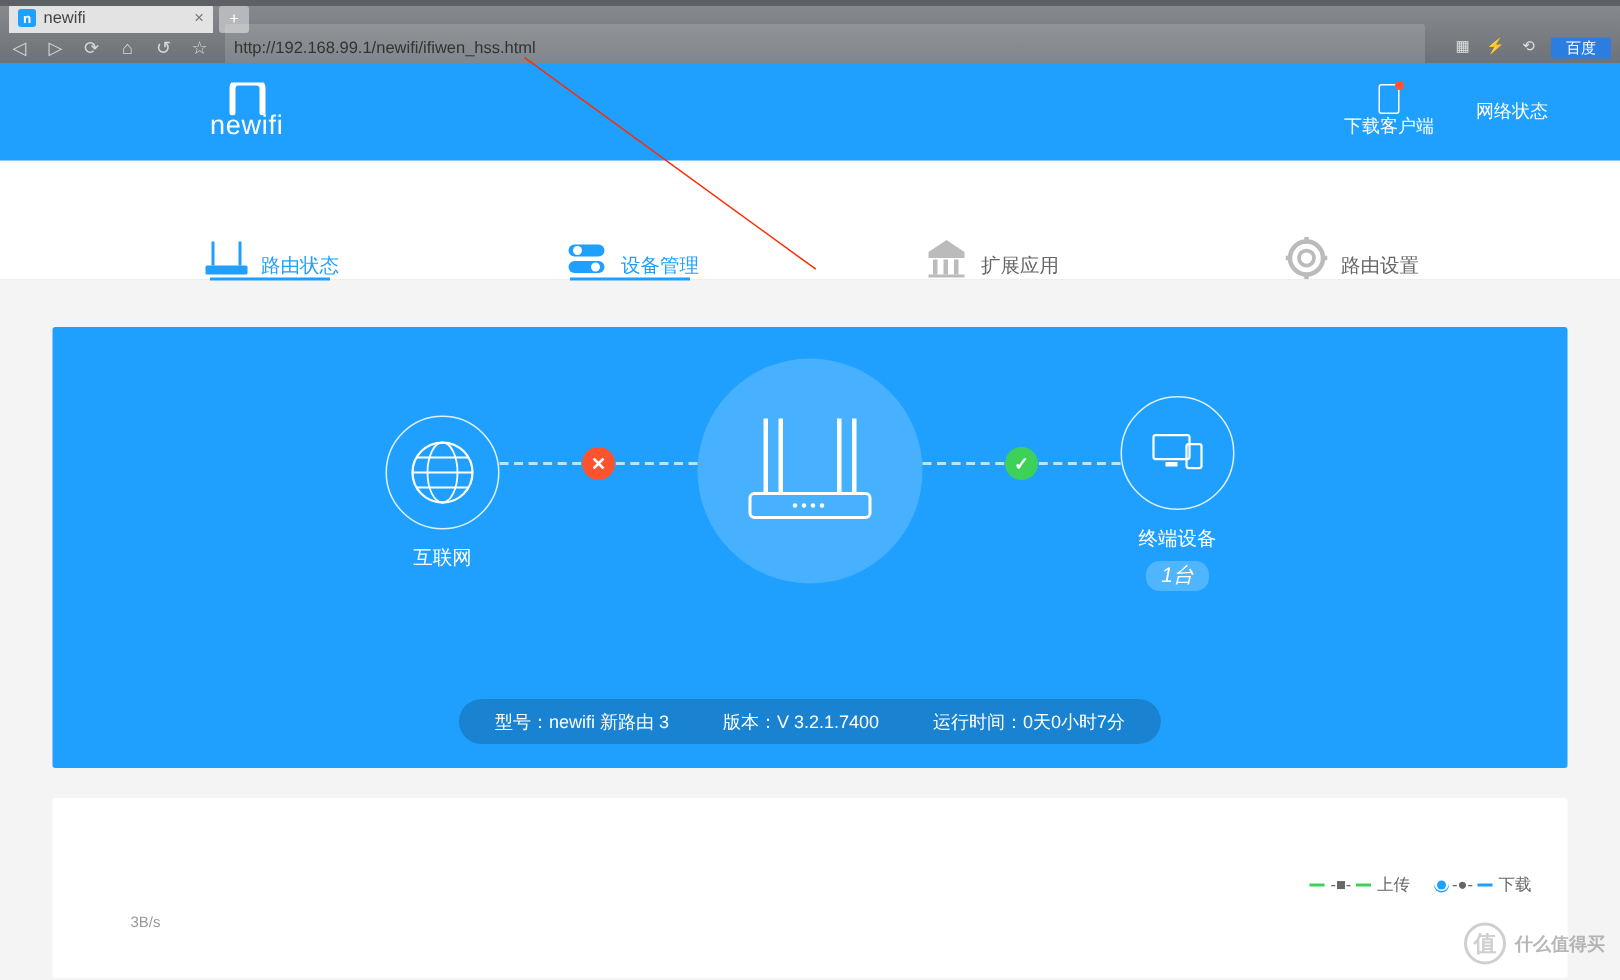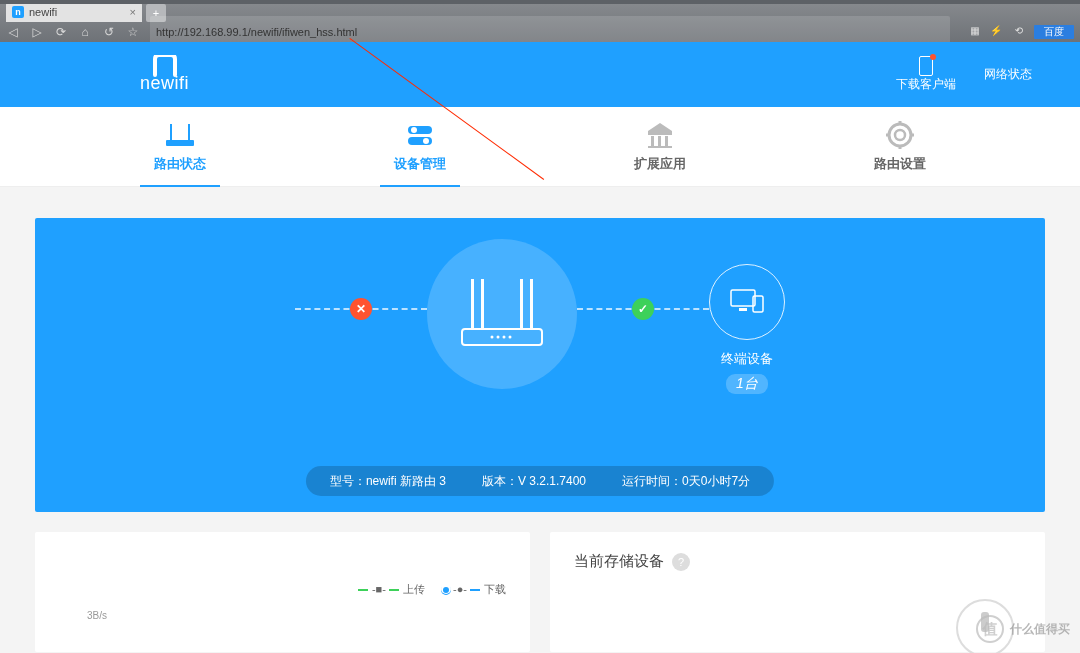--- a/index.html
+++ b/index.html
@@ -26,21 +26,21 @@
 .logo { display:flex; flex-direction:column; align-items:center; color:#fff; }
 .logo-text { font-size:18px; font-weight:300; letter-spacing:0.5px; margin-top:-4px; }
 .header-right { display:flex; align-items:center; gap:28px; }
 .header-link { color:#fff; font-size:12px; display:flex; align-items:center; gap:0; position:relative;flex-direction:column; }
 .phone-ic { width:14px; height:20px; border:1.5px solid #fff; border-radius:2px; position:relative; }
 .phone-ic::after { content:""; position:absolute; top:-3px; right:-4px; width:6px; height:6px; background:#ff5330; border-radius:50%; }
 
 
 .nav-bar { width:100%; height:80px; background:#fff; display:flex; justify-content:center; border-bottom:1px solid #eee; }
 .nav-inner { width:960px; display:flex; }
-.nav-item { flex:1; display:flex; flex-direction:column; align-items:center; justify-content:center; gap:6px; font-size:13px; color:#666; cursor:pointer; position:relative;font-weight:bold; }
+.nav-item { flex:1; display:flex; flex-direction:row; align-items:flex-end; justify-content:center; gap:6px; font-size:13px; color:#666; cursor:pointer; position:relative; }
 .nav-item.active { color:#1fa0ff; }
 .nav-item.active::after { content:""; position:absolute; bottom:-1px; width:80px; height:2px; background:#1fa0ff; }
 .nav-icon { width:34px; height:28px; display:flex; align-items:center; justify-content:center; }
 
 
 .main-wrap { width:100%; display:flex; justify-content:center; padding-top:31px; }
 .blue-panel { width:1010px; height:294px; background:#1fa0ff; border-radius:2px; position:relative; display:flex; align-items:flex-start; justify-content:center; padding-top:46px; }
 .status-row { display:flex; align-items:center; gap:0; position:relative; }
 .status-node { display:flex; flex-direction:column; align-items:center; color:#fff; font-size:13px; gap:10px; }
 .status-circle { width:76px; height:76px; border:1.5px solid rgba(255,255,255,0.85); border-radius:50%; display:flex; align-items:center; justify-content:center; }
@@ -173,20 +173,32 @@
       </span>
       <span>路由设置</span>
     </div>
   </div>
 </div>
 
 <div class="main-wrap">
   <div class="blue-panel">
     <div class="status-row">
 
+      <div class="status-node">
+        <div class="status-circle">
+          <svg width="44" height="44" viewBox="0 0 44 44">
+              <circle cx="22" cy="22" r="20" fill="none" stroke="#fff" stroke-width="1.5"></circle>
+              <ellipse cx="22" cy="22" rx="10" ry="20" fill="none" stroke="#fff" stroke-width="1.2"></ellipse>
+              <line x1="2" y1="22" x2="42" y2="22" stroke="#fff" stroke-width="1.2"></line>
+              <line x1="5" y1="12" x2="39" y2="12" stroke="#fff" stroke-width="1.2"></line>
+              <line x1="5" y1="32" x2="39" y2="32" stroke="#fff" stroke-width="1.2"></line>
+            </svg>
+        </div>
+        <span>互联网</span>
+      </div>
 
       <div class="conn-wrap">
         <div class="conn-line"></div>
         <div class="conn-dot bad">✕</div>
       </div>
 
       <div class="router-circle">
         <svg width="110" height="110" viewBox="0 0 110 110">
           <rect x="15" y="70" width="80" height="16" rx="3" fill="none" stroke="#fff" stroke-width="2"></rect>
           <rect x="24" y="20" width="3" height="50" fill="#fff"></rect>
@@ -227,32 +239,20 @@
 </div>
 
 <div class="cards-row">
   <div class="card">
     <div class="legend">
       <span class="upload">-■- <span>上传</span></span>
       <span class="download">-●- <span>下载</span></span>
     </div>
     <div class="yaxis">3B/s</div>
   </div>
-  <div class="card">
-    <div class="card-title">
-      <span>当前存储设备</span>
-      <span class="qmark">?</span>
-    </div>
-    <div style="position:absolute;right:30px;bottom:-10px;">
-      <svg width="60" height="60" viewBox="0 0 60 60">
-          <circle cx="30" cy="30" r="28" fill="none" stroke="#ddd" stroke-width="2"></circle>
-          <rect x="26" y="14" width="8" height="20" rx="3" fill="#ccc"></rect>
-        </svg>
-    </div>
-  </div>
 </div>
 
 <div class="anno-line"></div>
 
 <div class="wm">
   <span class="wm-ic">值</span>
   <span>什么值得买</span>
 </div>
 
 </body></html>

